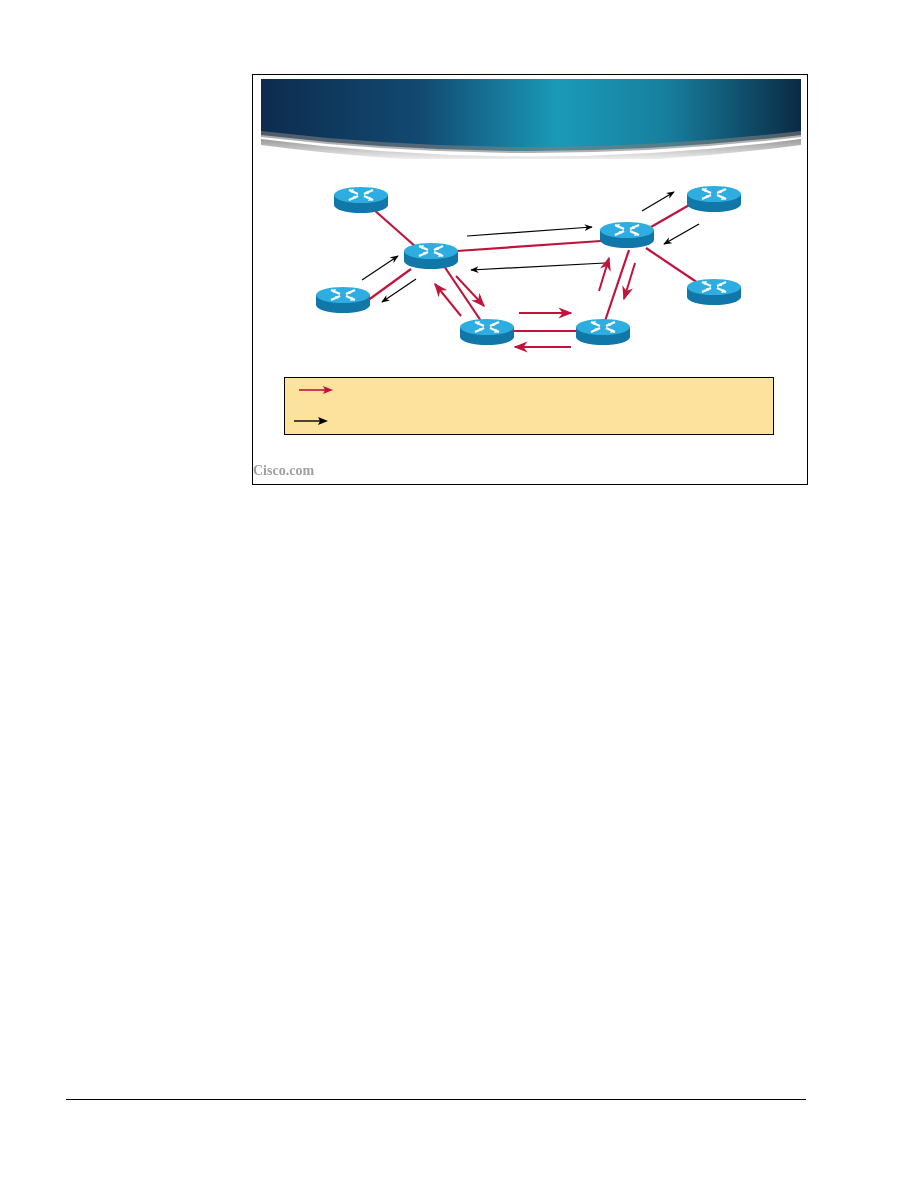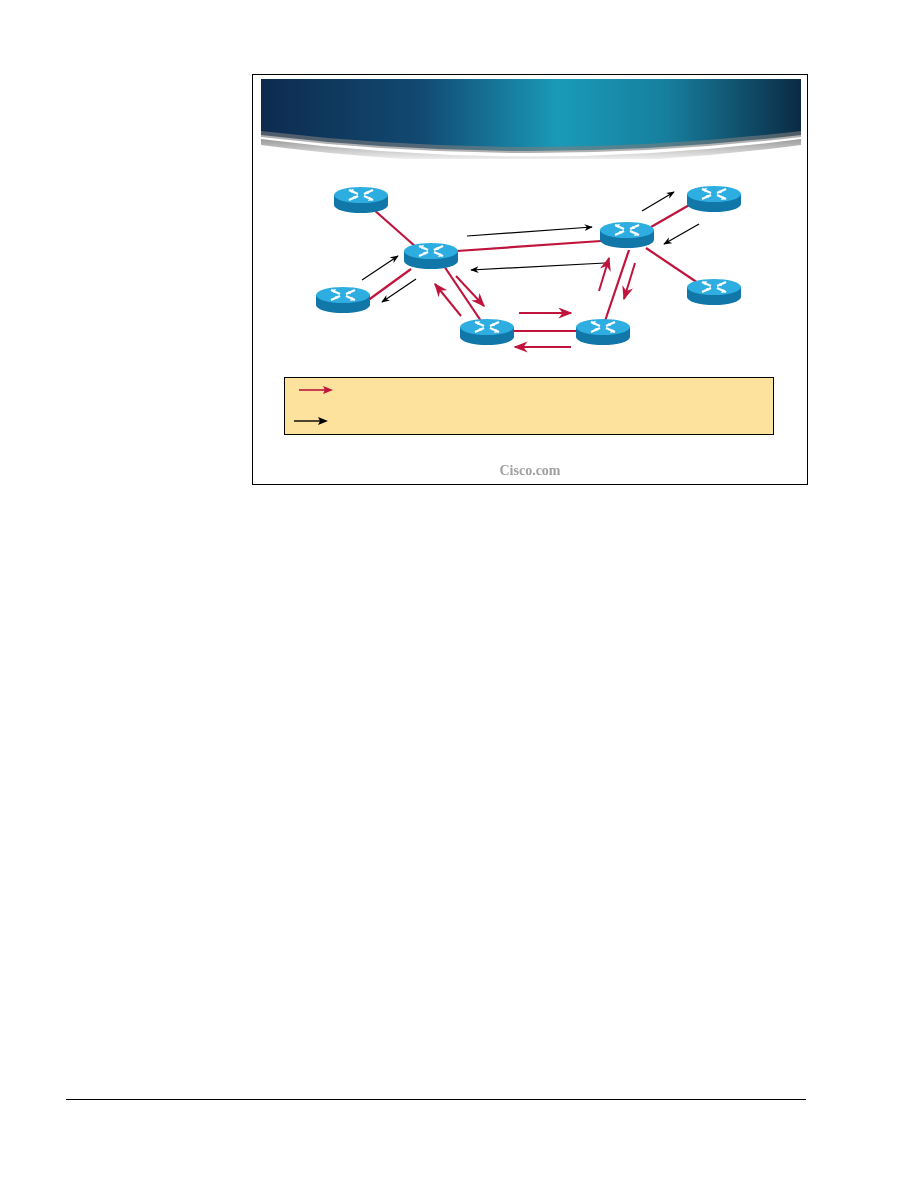--- a/index.html
+++ b/index.html
@@ -3,21 +3,21 @@
 <meta charset="utf-8">
 <style>
   html, body { margin: 0; padding: 0; background: #ffffff; }
   body { width: 918px; height: 1188px; position: relative; overflow: hidden; font-family: "Liberation Serif", serif; }
   .slide { position: absolute; left: 252px; top: 74px; width: 556px; height: 411px; border: 1.5px solid #000; box-sizing: border-box; background: #fff; }
   .banner { position: absolute; left: 8px; top: 4px; width: 540px; height: 80px; }
   .diagram { position: absolute; left: 0; top: 0; width: 556px; height: 411px; }
   .legend { position: absolute; left: 31px; top: 302px; width: 490px; height: 58px; background: #fde29e; border: 1.5px solid #000; box-sizing: border-box; }
   .legend-row { position: absolute; left: 0; height: 16px; width: 100%; }
   .legend-label { position: absolute; left: 50px; top: 0; font-size: 13px; color: #000; font-family: "Liberation Sans", sans-serif; }
-  .footer-brand { position: absolute; left: 0; width: 100%; top: 388px; text-align: center; font-size: 14px; color: #a0a0a0; font-weight: bold; font-family: "Liberation Serif", serif; }
+  .footer-brand { position: absolute; left: 0; width: 100%; top: 388px; font-size: 14px; color: #a0a0a0; font-weight: bold; font-family: "Liberation Serif", serif; }
   .page-rule { position: absolute; left: 66px; top: 1099px; width: 740px; height: 0; border-top: 1.5px solid #000; }
 </style>
 </head>
 <body>
 
 <div class="slide">
   <svg class="banner" viewBox="0 0 540 80" preserveAspectRatio="none">
     <defs>
       <linearGradient id="bannerGrad" x1="0" y1="0" x2="1" y2="0">
         <stop offset="0" stop-color="#0d2b4e"></stop>

